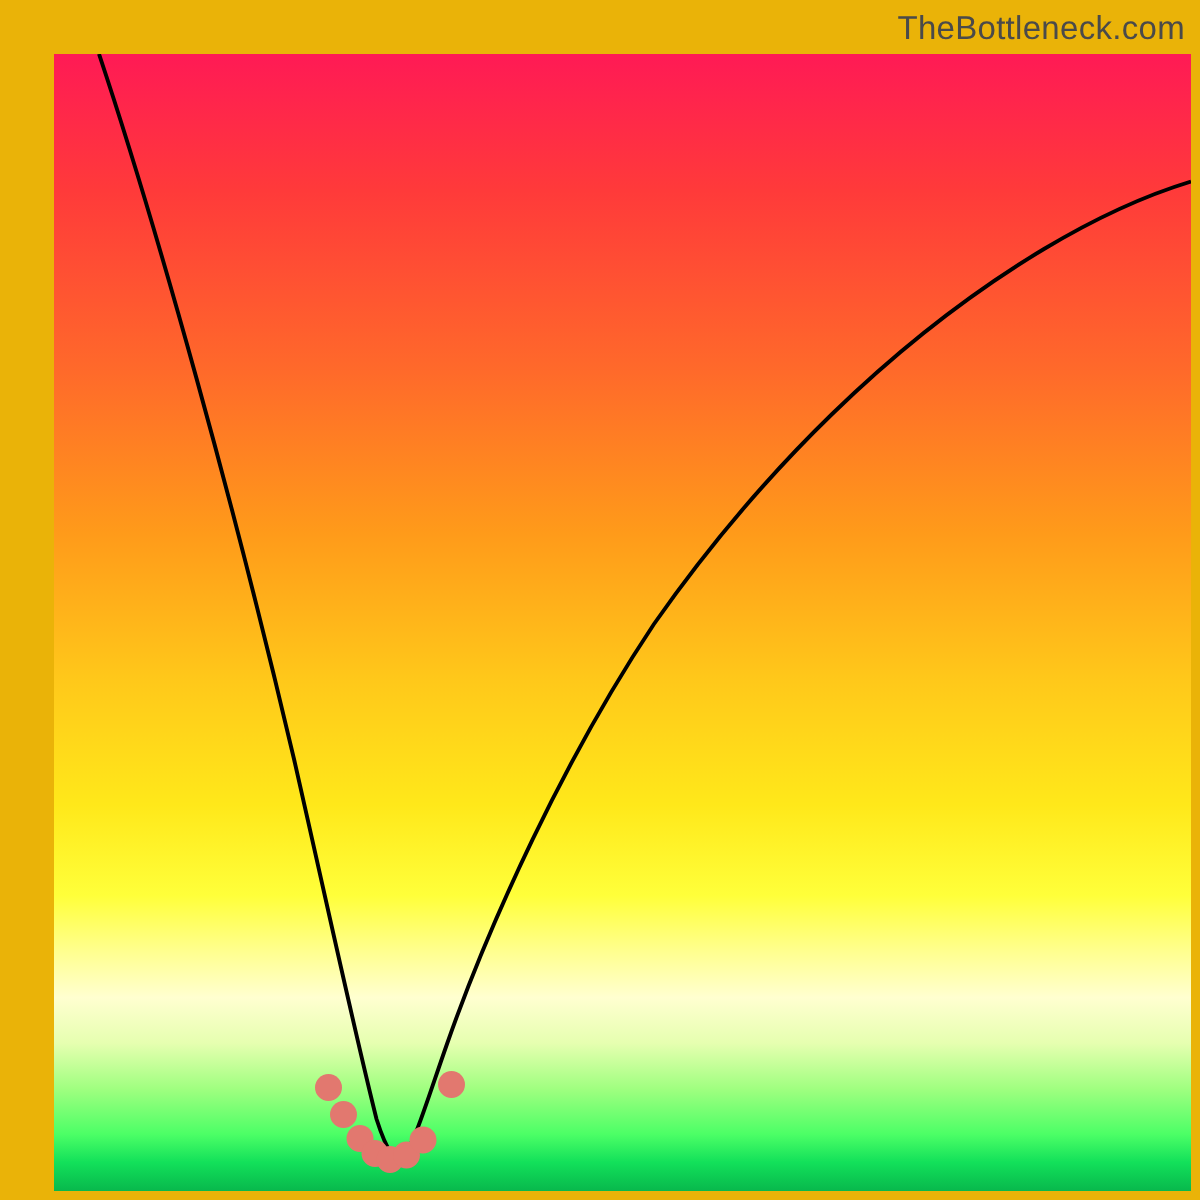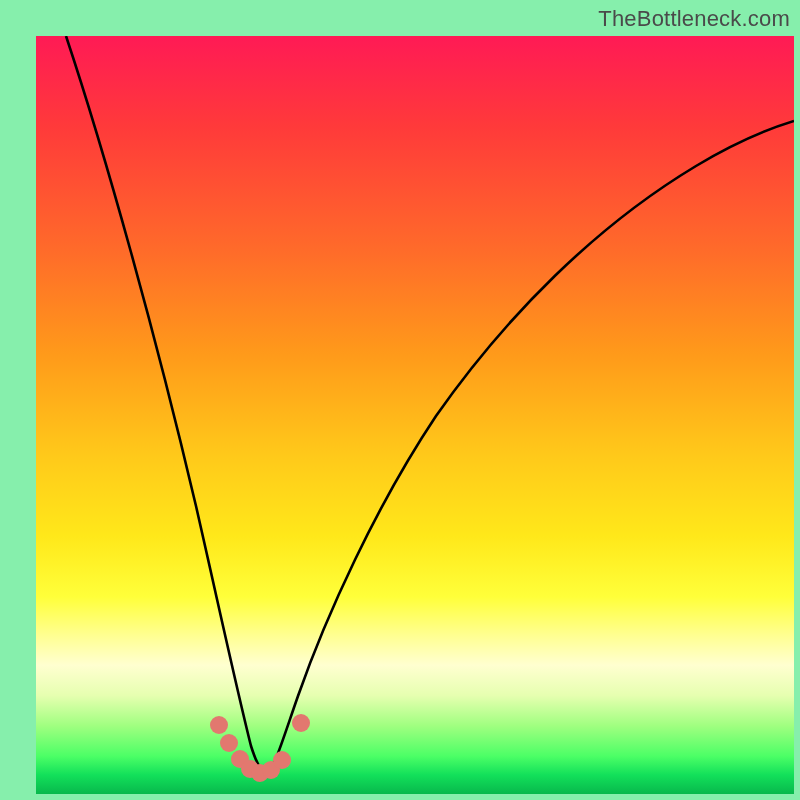--- a/index.html
+++ b/index.html
@@ -7,21 +7,21 @@
     padding: 0;
     width: 800px;
     height: 800px;
     background: #000;
     overflow: hidden;
     font-family: Arial, Helvetica, sans-serif;
   }
   .frame {
     position: absolute;
     inset: 0;
-    background: #86efac;
+    background: #eab308;
   }
   .plot {
     position: absolute;
     left: 36px;
     top: 36px;
     width: 758px;
     height: 758px;
     background: linear-gradient(
       to bottom,
       #ff1a55 0%,

